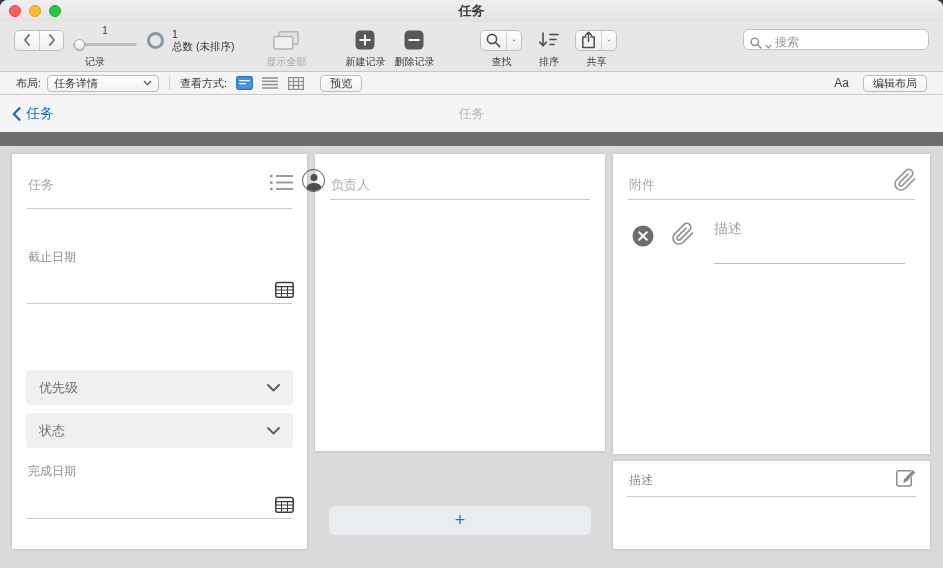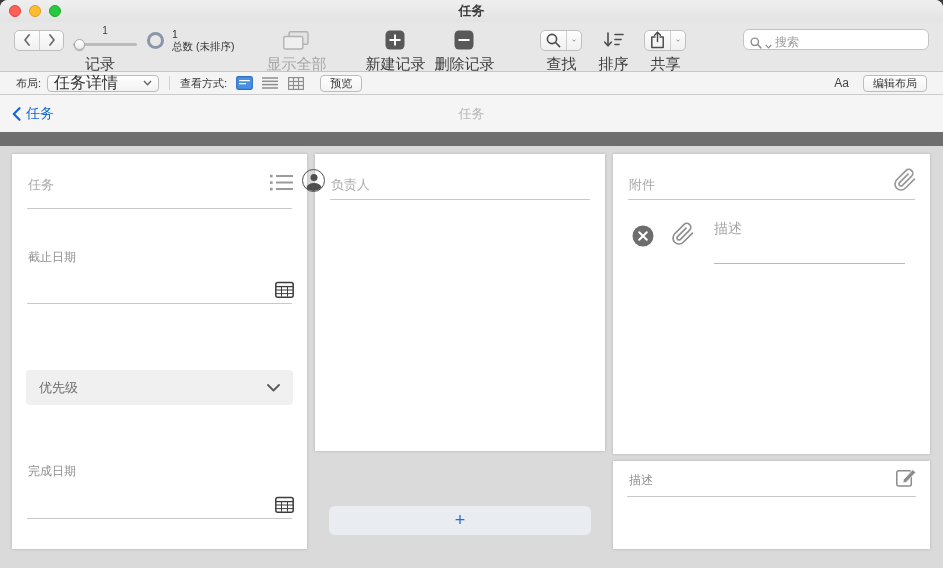--- a/index.html
+++ b/index.html
@@ -17,21 +17,21 @@
   .tl.red    { background:#ff5f57; border:0.5px solid #e0443e; }
   .tl.yellow { background:#febc2e; border:0.5px solid #d89e24; }
   .tl.green  { background:#28c840; border:0.5px solid #1aab29; }
   .window-title { font-size:13px; font-weight:600; color:#3c3c3c; }
 
   
   .toolbar { height:50px; background:#e7e7e7; border-bottom:1px solid #c6c6c6;
              display:flex; align-items:flex-start; padding:6px 14px 0 14px; }
   .tb-group { display:flex; flex-direction:column; align-items:center; }
   .tb-icons-row { height:24px; display:flex; align-items:center; }
-  .tb-caption { font-size:15px; color:#3d3d3d; margin-top:3px; white-space:nowrap; }
+  .tb-caption { font-size:10px; color:#3d3d3d; margin-top:3px; white-space:nowrap; }
   .tb-caption.disabled { color:#a6a6a6; }
 
   .records-group { align-items:flex-start; }
   .records-group .tb-caption { padding-left:71px; }
 
   .nav-seg { display:flex; border:1px solid #bfbfbf; border-radius:5px; overflow:hidden;
              background:linear-gradient(#fdfdfd,#f0f0f0); height:21px; }
   .nav-btn { width:24px; height:100%; display:flex; align-items:center; justify-content:center;
              border:none; background:transparent; cursor:default; }
   .nav-btn + .nav-btn { border-left:1px solid #cfcfcf; }
@@ -61,21 +61,21 @@
                           color:#333; background:transparent;
                           font-family:"Liberation Sans","DejaVu Sans",sans-serif; }
   .toolbar-search input::placeholder { color:#9d9d9d; }
 
   
   .layoutbar { height:23px; background:#f4f4f4; border-bottom:1px solid #cbcbcb;
                display:flex; align-items:center; padding:0 16px; font-size:11px; color:#333; }
   .popup { margin-left:6px; width:112px; height:17px; border:1px solid #bcbcbc; border-radius:4px;
            background:linear-gradient(#ffffff,#f2f2f2); display:flex; align-items:center;
            padding:0 6px; }
-  .popup .popup-text { flex:1; font-size:16px; color:#333; white-space:nowrap; overflow:hidden; }
+  .popup .popup-text { flex:1; font-size:11px; color:#333; white-space:nowrap; overflow:hidden; }
   .vdiv { width:1px; height:14px; background:#d2d2d2; margin:0 10px; }
   .view-btns { display:flex; align-items:center; gap:6px; margin-left:7px; }
   .view-btn { display:flex; align-items:center; justify-content:center; width:20px; height:17px; }
   .small-btn { height:17px; border:1px solid #bcbcbc; border-radius:4px;
                background:linear-gradient(#ffffff,#f2f2f2); display:flex; align-items:center;
                padding:0 9px; font-size:11px; color:#333; white-space:nowrap; }
   .preview-btn { margin-left:14px; }
   .lb-right { margin-left:auto; display:flex; align-items:center; gap:10px; }
   .aa-btn { font-size:12px; color:#444; padding:0 4px; }
 
@@ -355,20 +355,26 @@
         </svg>
       </div>
       <div class="abs hline" style="left:15px; right:15px; top:149px;"></div>
 
       <div class="dropdown" style="top:216px;">
         <span>优先级</span>
         <svg width="13" height="8" viewBox="0 0 13 8">
             <path d="M1 1 L6.5 6.5 L12 1" fill="none" stroke="#5a5a5a" stroke-width="1.8" stroke-linecap="round" stroke-linejoin="round"></path>
           </svg>
       </div>
+      <div class="dropdown" style="top:259px;">
+        <span>状态</span>
+        <svg width="13" height="8" viewBox="0 0 13 8">
+            <path d="M1 1 L6.5 6.5 L12 1" fill="none" stroke="#5a5a5a" stroke-width="1.8" stroke-linecap="round" stroke-linejoin="round"></path>
+          </svg>
+      </div>
 
       <div class="abs field-label" style="left:16px; top:309px;">完成日期</div>
       <div class="abs" style="right:13px; top:342px;">
         <svg width="19" height="17" viewBox="0 0 19 17">
           <rect x="0.8" y="1.5" width="17.4" height="14.7" rx="2" fill="none" stroke="#3d3d3d" stroke-width="1.5"></rect>
           <line x1="1" y1="5.6" x2="18" y2="5.6" stroke="#3d3d3d" stroke-width="1.3"></line>
           <g stroke="#3d3d3d" stroke-width="1">
             <line x1="6.5" y1="5.6" x2="6.5" y2="15.6"></line>
               <line x1="12.5" y1="5.6" x2="12.5" y2="15.6"></line>
             <line x1="1" y1="9" x2="18" y2="9"></line>

